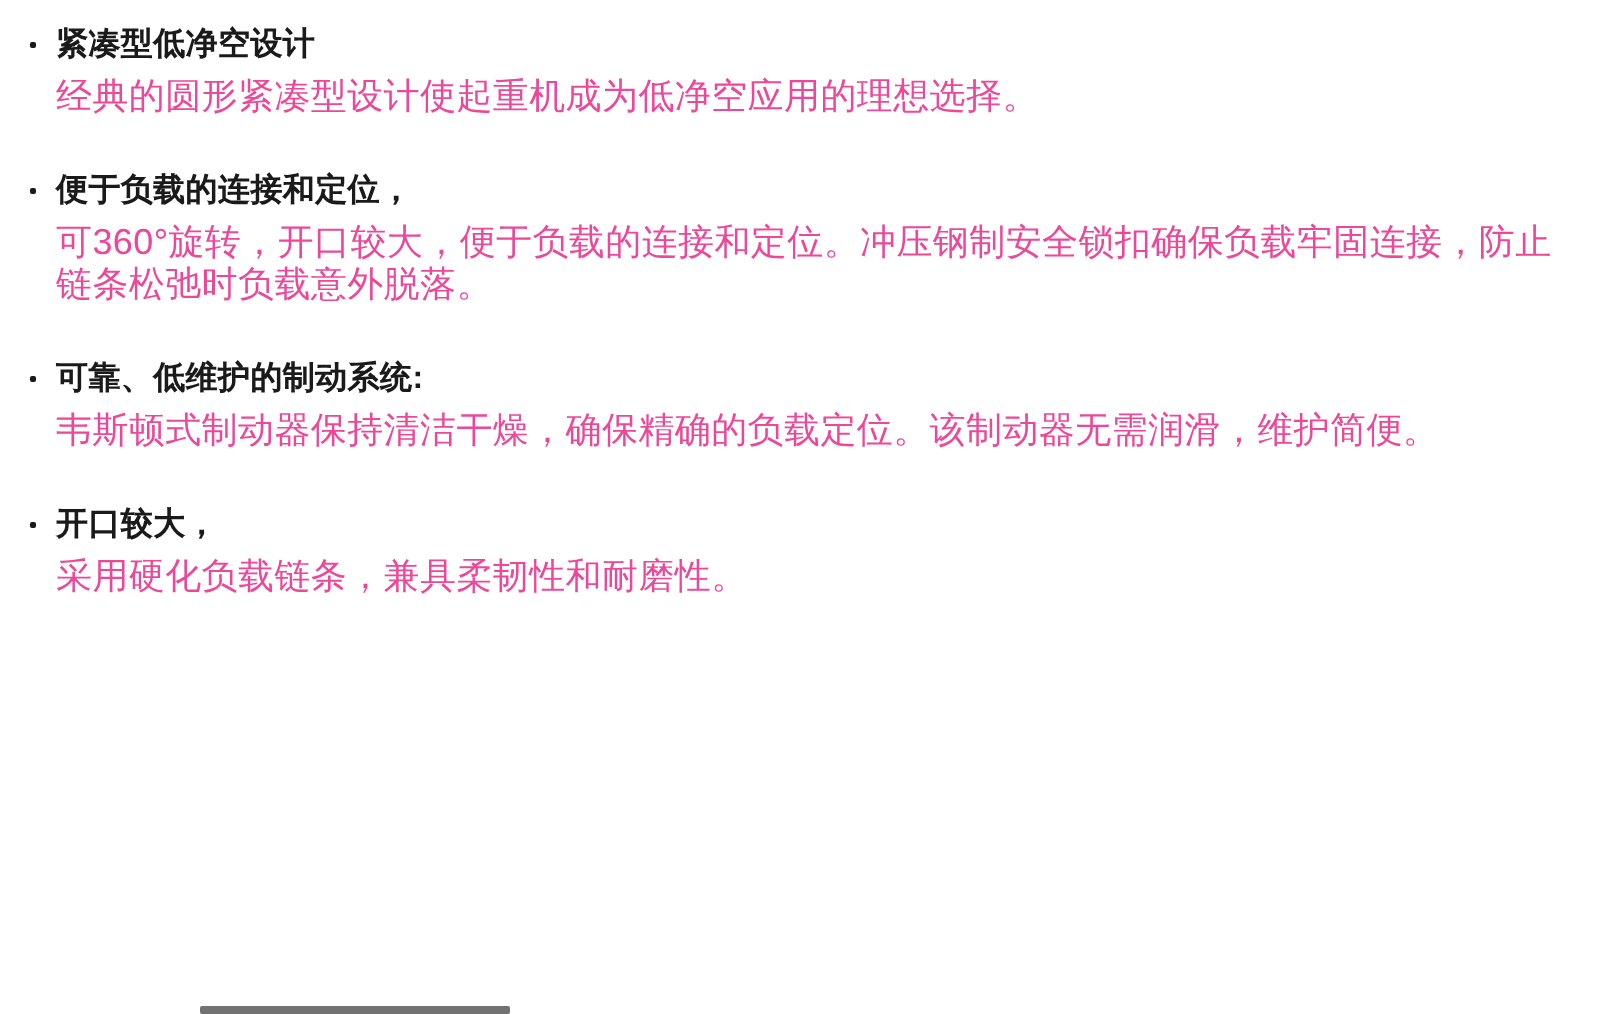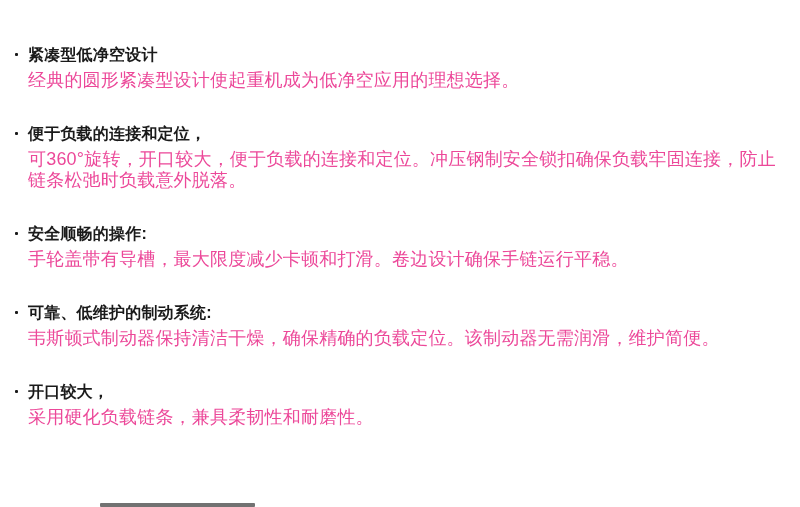--- a/index.html
+++ b/index.html
@@ -15,21 +15,20 @@
     font-family: "Liberation Sans", "DejaVu Sans", sans-serif;
     -webkit-font-smoothing: antialiased;
   }
   .feature-list {
     padding: 12px 16px 0 0;
   }
   .feature {
     position: relative;
     padding-left: 28px;
     margin-bottom: 26px;
-    margin-top: 32px;
   }
   .bullet {
     position: absolute;
     left: 15px;
     top: 9px;
     width: 3px;
     height: 3px;
     background: #1a1a1a;
     border-radius: 1px;
   }
@@ -71,25 +70,20 @@
     <p class="feature-desc">经典的圆形紧凑型设计使起重机成为低净空应用的理想选择。</p>
   </div>
 
 
   <div class="feature">
     <span class="bullet"></span>
     <span class="feature-title">便于负载的连接和定位，</span>
     <p class="feature-desc">可360°旋转，开口较大，便于负载的连接和定位。冲压钢制安全锁扣确保负载牢固连接，防止链条松弛时负载意外脱落。</p>
   </div>
 
-  <div class="feature">
-    <span class="bullet"></span>
-    <span class="feature-title">安全顺畅的操作:</span>
-    <p class="feature-desc">手轮盖带有导槽，最大限度减少卡顿和打滑。卷边设计确保手链运行平稳。</p>
-  </div>
 
 
   <div class="feature">
     <span class="bullet"></span>
     <span class="feature-title">可靠、低维护的制动系统:</span>
     <p class="feature-desc">韦斯顿式制动器保持清洁干燥，确保精确的负载定位。该制动器无需润滑，维护简便。</p>
   </div>
 
   <div class="feature">
     <span class="bullet"></span>

